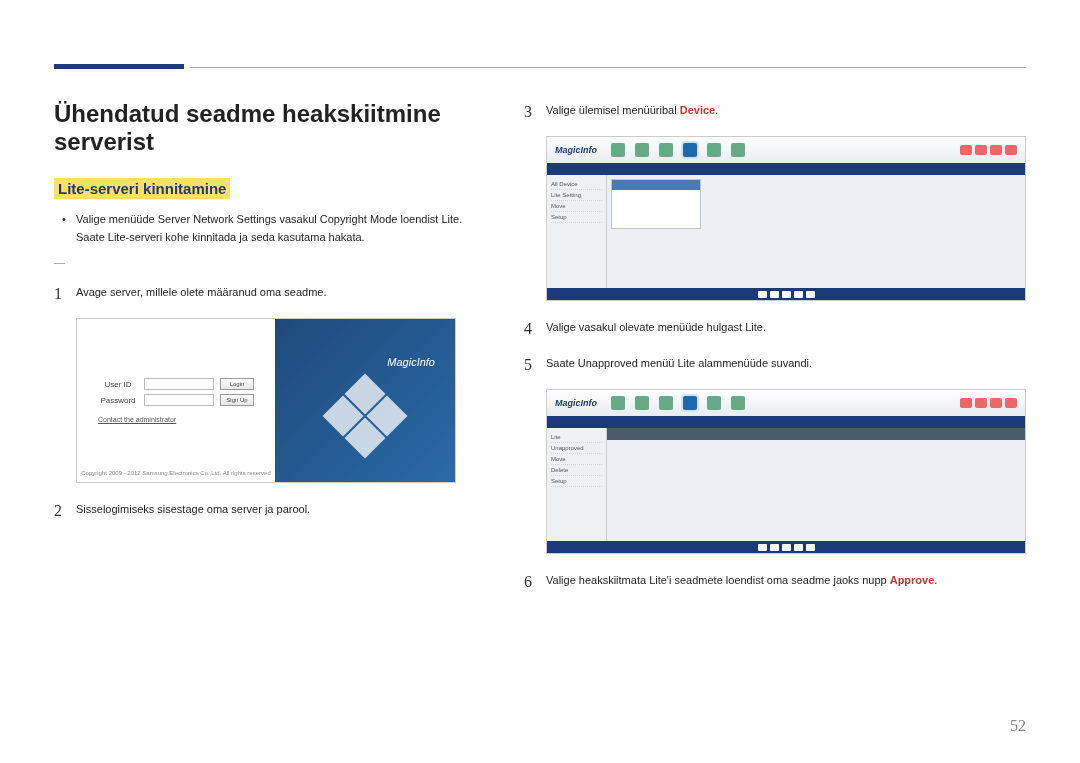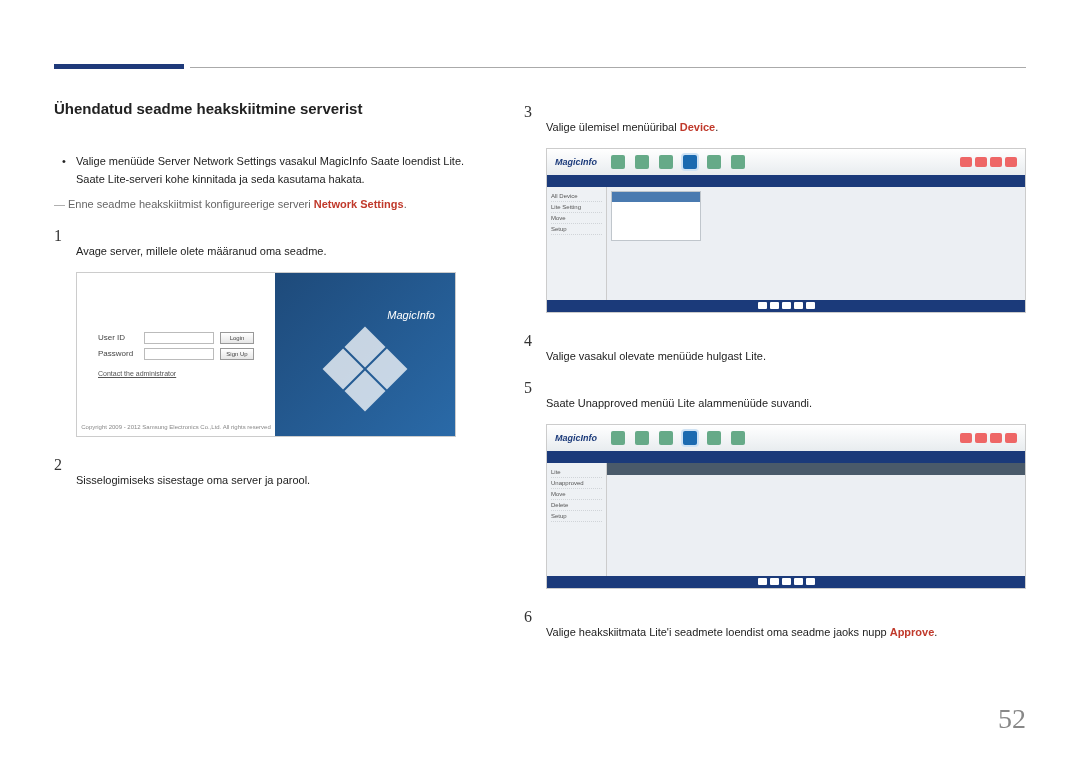--- a/index.html
+++ b/index.html
@@ -2,39 +2,39 @@
 <html><head>
 <meta charset="utf-8">
 <style>
 * { margin: 0; padding: 0; box-sizing: border-box; }
 body { font-family: Arial, Helvetica, sans-serif; background: #fff; width: 1080px; height: 763px; position: relative; color: #222; }
 .page { padding: 60px 54px 40px 54px; }
 .accent-bar { height: 5px; width: 130px; background: #1f3a7a; position: absolute; top: 64px; left: 54px; }
 .hr-top { border-top: 1px solid #aaa; position: absolute; top: 67px; left: 190px; right: 54px; }
 .columns { display: flex; gap: 40px; margin-top: 40px; }
 .col { flex: 1; }
-h1 { font-size: 15px; font-weight: bold; color: #222; margin-bottom: 36px; }
+h1 { font-size: 24px; font-weight: bold; color: #222; margin-bottom: 22px; }
 h2 { display: inline-block; font-size: 15px; font-weight: bold; color: #1b3a7a; background: #ffe066; padding: 2px 4px; margin-bottom: 12px; }
 .bullet-block { font-size: 11px; line-height: 1.6; margin-left: 8px; margin-bottom: 10px; }
 .bullet-line { display: flex; }
 .bullet-line .dot { width: 14px; }
 .bullet-line .txt { flex: 1; }
 .note-line { font-size: 11px; color: #666; margin-left: 0; margin-bottom: 14px; display: flex; }
 .note-line .dash { width: 14px; color: #999; }
 .step { display: flex; margin-bottom: 12px; font-size: 11px; line-height: 1.5; }
 .step .num { width: 22px; font-size: 16px; font-family: Georgia, serif; color: #333; }
-.step .txt { flex: 1; padding-top: 2px; margin-top: 17px; }
+.step .txt { flex: 1; padding-top: 2px; }
 .bold-red { color: #c0392b; font-weight: bold; }
 .bold { font-weight: normal; }
 .screenshot { border: 1px solid #ccc; background: #f2f4f7; margin: 6px 0 16px 22px; position: relative; overflow: hidden; }
 .shot-login { width: 380px; height: 165px; display: flex; }
 .login-left { flex: 1.1; background: #fff; display: flex; flex-direction: column; justify-content: center; align-items: center; position: relative; }
 .login-form { font-size: 8px; color: #444; }
 .login-row { display: flex; align-items: center; margin-bottom: 4px; gap: 6px; }
-.login-row .lbl { width: 40px; text-align: left; }
+.login-row .lbl { width: 40px; text-align: center; }
 .login-row .inp { width: 70px; height: 12px; border: 1px solid #bbb; background: #fff; }
 .login-row .btn { width: 34px; height: 12px; border: 1px solid #999; background: linear-gradient(#fff,#e6e6e6); font-size: 6px; display: flex; align-items: center; justify-content: center; }
 .login-contact { font-size: 7px; text-decoration: underline; color: #555; margin-top: 10px; }
 .login-copy { font-size: 6px; color: #888; position: absolute; bottom: 6px; }
 .login-right { flex: 1; background: linear-gradient(135deg,#1e4a7a,#2a6aa8); display: flex; flex-direction: column; align-items: center; justify-content: center; color: #fff; }
 .login-right .brand { font-size: 11px; font-style: italic; margin-bottom: 18px; align-self: flex-end; margin-right: 20px; }
 .diamond { width: 60px; height: 60px; transform: rotate(45deg); display: grid; grid-template-columns: 1fr 1fr; grid-template-rows: 1fr 1fr; gap: 2px; }
 .diamond div { background: rgba(255,255,255,0.75); }
 .shot-app { width: 480px; height: 165px; }
 .app-top { height: 26px; background: linear-gradient(#fff,#e8ecef); display: flex; align-items: center; padding: 0 8px; font-size: 7px; }
@@ -47,49 +47,47 @@
 .app-sub { height: 12px; background: #1b3a7a; }
 .app-body { display: flex; height: calc(100% - 50px); }
 .app-side { width: 60px; background: #eef1f4; border-right: 1px solid #ccc; font-size: 6px; padding: 4px; color: #555; }
 .app-side div { padding: 2px 0; border-bottom: 1px dotted #d0d4d8; }
 .app-main { flex: 1; background: #eceff3; position: relative; }
 .app-main .panel { position: absolute; top: 4px; left: 4px; width: 90px; height: 50px; background: #fff; border: 1px solid #c0c6cc; }
 .app-main .panel .ph { height: 10px; background: #4a7ab0; }
 .app-main .tbl-head { position: absolute; top: 0; left: 0; right: 0; height: 12px; background: #4a5a6a; }
 .app-footer { height: 12px; background: #1b3a7a; display: flex; align-items: center; justify-content: center; gap: 3px; }
 .app-footer span { width: 9px; height: 7px; background: #fff; border-radius: 1px; }
-.page-num { position: absolute; bottom: 28px; right: 54px; font-size: 28px; color: #888; font-family: Georgia, serif; }
+.page-num { position: absolute; bottom: 28px; right: 54px; font-size: 16px; color: #888; font-family: Georgia, serif; }
 </style>
 </head>
 <body>
 
 <div class="page">
   <div class="accent-bar"></div>
   <div class="hr-top"></div>
 
   <div class="columns">
 
     <div class="col">
       <h1>Ühendatud seadme heakskiitmine serverist</h1>
+      <h2>Lite-serveri kinnitamine</h2>
 
       <div class="bullet-block">
         <div class="bullet-line">
           <div class="dot">•</div>
           <div class="txt">
-            <span>Valige menüüde </span><span class="bold">Server Network Settings</span><span> vasakul </span><span class="bold">MagicInfo Saate</span><span> loendist </span><span class="bold">Lite</span><span>.</span><br>
+            <span>Valige menüüde </span><span class="bold">Server Network Settings</span><span> vasakul </span><span class="bold">Copyright Mode</span><span> loendist </span><span class="bold">Lite</span><span>.</span><br>
             <span>Saate </span><span class="bold">Lite</span><span>-serveri kohe kinnitada ja seda kasutama hakata.</span>
           </div>
         </div>
       </div>
 
       <div class="note-line">
         <div class="dash">―</div>
-        <div>
-          <span>Enne seadme heakskiitmist konfigureerige serveri </span><span class="bold-red">Network Settings</span><span>.</span>
-        </div>
       </div>
 
       <div class="step">
         <div class="num">1</div>
         <div class="txt">Avage server, millele olete määranud oma seadme.</div>
       </div>
 
       
       <div class="screenshot shot-login">
         <div class="login-left">

